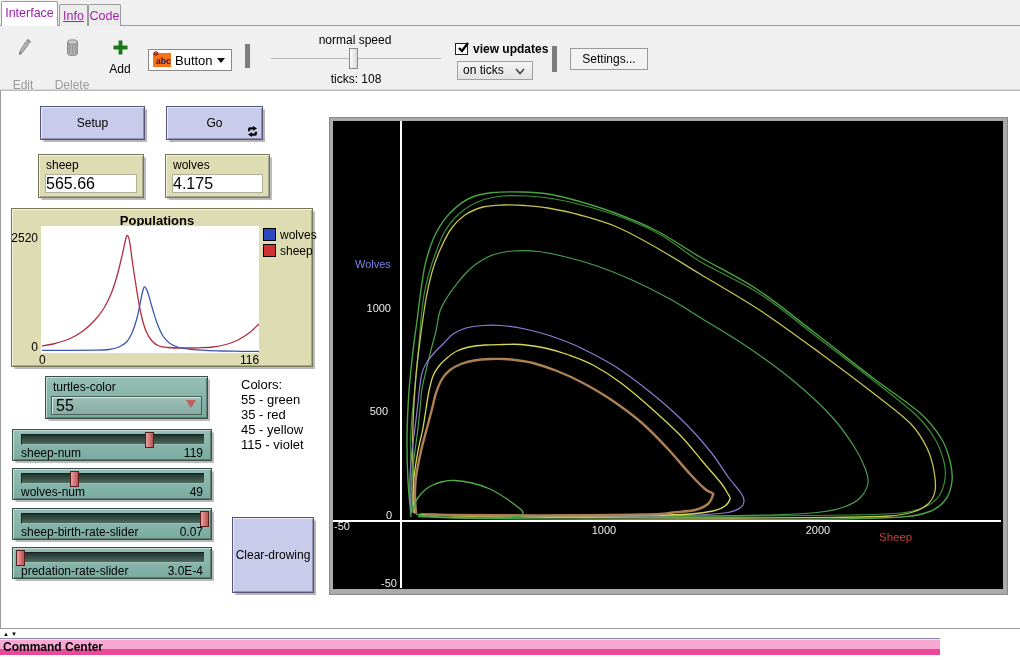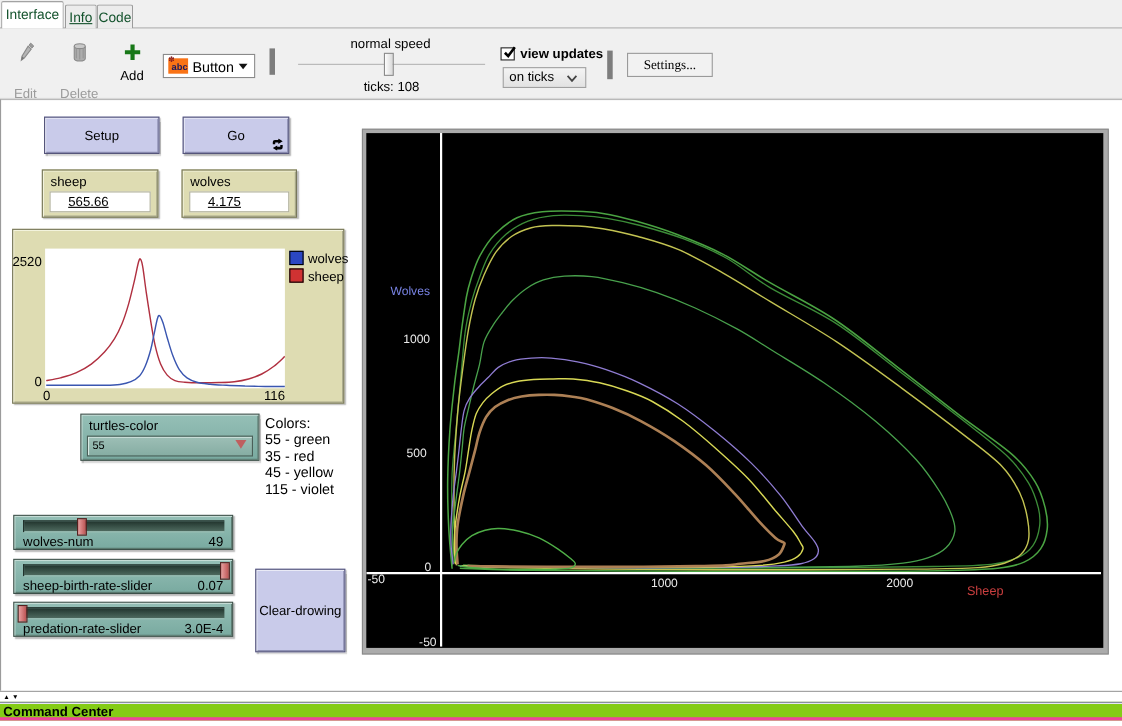--- a/index.html
+++ b/index.html
@@ -2,56 +2,56 @@
 <html><head>
 <meta charset="utf-8">
 <style>
 * { margin:0; padding:0; box-sizing:border-box; -webkit-font-smoothing:antialiased; }
 html,body { width:1020px; height:660px; background:#fff; font-family:"Liberation Sans", sans-serif; overflow:hidden; }
 #app { position:relative; width:1020px; height:660px; transform:translateZ(0); }
 .abs { position:absolute; }
 
 
 #tabstrip { left:0; top:0; width:1020px; height:26px; background:#f0f0f0; border-bottom:1px solid #9b9b9b; }
-.tab { position:absolute; top:2px; height:24px; font-size:12.5px; color:#14532d; text-align:center; line-height:23px;
+.tab { position:absolute; top:2px; height:24px; font-size:12.5px; color:#a21caf; text-align:center; line-height:23px;
   background:#ececec; border:1px solid #9b9b9b; border-bottom:none; border-radius:2px 2px 0 0; }
 .tab.active { background:#fff; height:25px; top:1px; z-index:3; }
 #tab1 { left:1px; width:57px; }
 #tab2 { left:59px; width:29px; top:4px; height:22px;text-decoration:underline;}
 #tab3 { left:88px; width:33px; top:4px; height:22px;}
 
 
 #toolbar { left:0; top:26px; width:1020px; height:64px; background:#f0f0f0; border-bottom:1px solid #d8d8d8; }
 .tool-label { position:absolute; font-size:12px; text-align:center; }
 .gray { color:#9b9b9b;margin-top:20px; }
 .vsep { position:absolute; width:5px; background:#7d7d7d; }
 #btnbox { position:absolute; left:148px; top:23px; width:84px; height:22px; background:#fff; border:1px solid #8a8a8a; }
 #btnbox .badge { position:absolute; left:4px; top:3px; width:18px; height:14px; background:#f97316; }
 #btnbox .txt { position:absolute; left:26px; top:3px; font-size:13px; }
 #btnbox .arr { position:absolute; right:6px; top:8px; width:0; height:0; border-left:4px solid transparent; border-right:4px solid transparent; border-top:5px solid #111; }
 #speedtrack { position:absolute; left:271px; top:32px; width:170px; height:1px; background:#b4b4b4; }
 #speedthumb { position:absolute; left:349px; top:22px; width:9px; height:21px; background:linear-gradient(90deg,#fdfdfd,#d8d8d8); border:1px solid #8a8a8a; }
 #chk { position:absolute; left:455px; top:17px; width:13px; height:12px; background:#fff; border:1px solid #222; }
 #chk svg { position:absolute; left:0px; top:-3px; }
 #onticks { position:absolute; left:457px; top:35px; width:76px; height:19px; background:linear-gradient(#f4f4f4,#e2e2e2); border:1px solid #a0a0a0; font-size:12px; line-height:17px; padding-left:5px; }
-#settings { position:absolute; left:570px; top:22px; width:78px; height:22px; background:#f2f2f2; border:1px solid #9a9a9a; font-size:12px; text-align:center; line-height:20px;font-family:Liberation Serif, serif; }
+#settings { position:absolute; left:570px; top:22px; width:78px; height:22px; background:#f2f2f2; border:1px solid #9a9a9a; font-size:12px; text-align:center; line-height:20px; }
 
 
 #panel { left:0; top:90px; width:1020px; height:538px; background:#fff; border-top:1px solid #b9b9b9; border-left:1px solid #9b9b9b; }
 
 
 .nlbtn { position:absolute; background:#c9cbea; border:1px solid #55557a;
   box-shadow:inset 1px 1px 0 #e9eaf6, inset -1px -1px 0 #8f91b5, 1.5px 1.5px 1px rgba(120,120,120,.55); color:#000;
   font-size:12px; display:flex; align-items:center; justify-content:center; }
 
 
 .mon { position:absolute; background:#dedcb2; border:1px solid #77775a;
   box-shadow:inset 1px 1px 0 #f3f3dd, inset -1px -1px 0 #a8a88a, 1.5px 1.5px 1px rgba(120,120,120,.5); font-size:12px; }
 .mon .lab { position:absolute; left:7px; top:3px; }
-.mon .val { position:absolute; left:6px; top:19px; right:6px; height:19px; background:#fff; border:1px solid #b0b09a; font-size:12px; line-height:17px; padding-left:16px;text-decoration:underline; }
+.mon .val { position:absolute; left:6px; top:19px; right:6px; height:19px; background:#fff; border:1px solid #b0b09a; font-size:16px; line-height:17px; padding-left:0; }
 
 
 .slid { position:absolute; left:12px; width:200px; height:32px; background:linear-gradient(#95bfb6,#79aaa0);
   border:1px solid #3c5049; box-shadow:inset 1px 1px 0 #c4dcd5, inset -1px -1px 0 #5d7d73, 1.5px 1.5px 1px rgba(120,120,120,.5); font-size:12px; }
 .slid .track { position:absolute; left:8px; top:4px; right:7px; height:11px; background:linear-gradient(#22352e,#4e6a5f); border-top:1px solid #16241f; border-left:1px solid #16241f; border-bottom:1px solid #9fc0b7;}
 .slid .hand { position:absolute; top:2px; width:9px; height:16px; background:linear-gradient(90deg,#e9a0a0,#bb5252); border:1px solid #55201f; }
 .slid .lab { position:absolute; left:8px; top:16px; }
 .slid .val { position:absolute; right:8px; top:16px; }
 
 #bigplot { left:329px; top:117px; width:679px; height:478px; background:#ababab; border:1px solid #8a8a8a; }
@@ -128,44 +128,51 @@
   <div class="mon" style="left:38px;top:154px;width:106px;height:44px;">
     <div class="lab">sheep</div>
       <div class="val">565.66</div>
   </div>
   <div class="mon" style="left:165px;top:154px;width:105px;height:44px;">
     <div class="lab">wolves</div>
       <div class="val">4.175</div>
   </div>
 
   <div class="mon" style="left:11px;top:208px;width:302px;height:159px;">
+    <div style="position:absolute;left:0;top:4px;width:290px;text-align:center;font-weight:bold;font-size:13px;">Populations</div>
     <div style="position:absolute;left:29px;top:17px;width:218px;height:127px;background:#fff;"></div>
     <div style="position:absolute;right:274px;top:22px;font-size:12px;">2520</div>
     <div style="position:absolute;right:274px;top:131px;font-size:12px;">0</div>
     <div style="position:absolute;left:27px;top:144px;font-size:12px;">0</div>
     <div style="position:absolute;left:228px;top:144px;font-size:12px;">116</div>
     <div style="position:absolute;left:251px;top:19px;width:13px;height:13px;background:#2b47c3;border:1px solid #000;"></div>
     <div style="position:absolute;left:268px;top:19px;font-size:12px;">wolves</div>
     <div style="position:absolute;left:251px;top:35px;width:13px;height:13px;background:#d03232;border:1px solid #000;"></div>
     <div style="position:absolute;left:268px;top:35px;font-size:12px;">sheep</div>
     <svg style="position:absolute;left:29px;top:17px;" width="218" height="127" viewBox="0 0 218 127">
       <path d="M 1.0 120.0 C 3.2 119.6 9.5 118.7 14.0 117.5 C 18.5 116.3 23.3 115.1 28.0 113.0 C 32.7 110.9 37.7 108.2 42.0 105.0 C 46.3 101.8 50.5 97.8 54.0 94.0 C 57.5 90.2 60.3 86.3 63.0 82.0 C 65.7 77.7 67.8 73.3 70.0 68.0 C 72.2 62.7 74.2 56.3 76.0 50.0 C 77.8 43.7 79.5 36.3 81.0 30.0 C 82.5 23.7 84.0 15.3 85.0 12.0 C 86.0 8.7 86.3 9.0 87.0 10.0 C 87.7 11.0 88.2 13.0 89.0 18.0 C 89.8 23.0 90.8 32.0 92.0 40.0 C 93.2 48.0 94.7 58.0 96.0 66.0 C 97.3 74.0 98.5 81.5 100.0 88.0 C 101.5 94.5 103.2 100.5 105.0 105.0 C 106.8 109.5 108.8 112.5 111.0 115.0 C 113.2 117.5 115.3 118.9 118.0 120.0 C 120.7 121.1 123.3 121.2 127.0 121.5 C 130.7 121.8 134.8 122.0 140.0 122.0 C 145.2 122.0 152.7 122.0 158.0 121.8 C 163.3 121.6 167.5 121.5 172.0 121.0 C 176.5 120.5 180.8 119.7 185.0 118.5 C 189.2 117.3 193.2 115.9 197.0 114.0 C 200.8 112.1 204.5 109.7 208.0 107.0 C 211.5 104.3 216.3 99.5 218.0 98.0 " fill="none" stroke="#b03040" stroke-width="1.3"></path>
       <path d="M 1.0 124.3 C 5.8 124.3 21.0 124.3 30.0 124.3 C 39.0 124.3 48.7 124.3 55.0 124.2 C 61.3 124.1 64.2 124.0 68.0 123.5 C 71.8 123.0 75.0 122.3 78.0 121.0 C 81.0 119.7 83.8 117.8 86.0 115.5 C 88.2 113.2 89.3 110.9 91.0 107.0 C 92.7 103.1 94.7 96.8 96.0 92.0 C 97.3 87.2 98.0 82.7 99.0 78.0 C 100.0 73.3 101.2 66.8 102.0 64.0 C 102.8 61.2 103.2 60.5 104.0 61.0 C 104.8 61.5 105.8 63.7 107.0 67.0 C 108.2 70.3 109.5 76.0 111.0 81.0 C 112.5 86.0 114.2 92.2 116.0 97.0 C 117.8 101.8 119.8 106.6 122.0 110.0 C 124.2 113.4 126.3 115.6 129.0 117.5 C 131.7 119.4 134.5 120.5 138.0 121.5 C 141.5 122.5 145.5 122.8 150.0 123.3 C 154.5 123.8 159.7 124.0 165.0 124.3 C 170.3 124.6 176.2 124.8 182.0 125.0 C 187.8 125.2 194.0 125.2 200.0 125.3 C 206.0 125.4 215.0 125.4 218.0 125.4 " fill="none" stroke="#3a56b0" stroke-width="1.3"></path>
     </svg>
   </div>
 
-  <div class="slid" style="left:45px;top:376px;width:163px;height:43px;margin-left:28px;">
+  <div class="slid" style="left:45px;top:376px;width:163px;height:43px;">
     <div style="position:absolute;left:7px;top:3px;">turtles-color</div>
-    <div style="position:absolute;left:5px;top:19px;right:5px;height:19px;background:linear-gradient(#9dbfb6,#86ada3);border:1px solid #4a5f58;box-shadow:inset 1px 1px 0 #d6e8e2;font-size:10px;line-height:17px;padding-left:4px;">55
+    <div style="position:absolute;left:5px;top:19px;right:5px;height:19px;background:linear-gradient(#9dbfb6,#86ada3);border:1px solid #4a5f58;box-shadow:inset 1px 1px 0 #d6e8e2;font-size:16px;line-height:17px;padding-left:4px;">55
       <span style="position:absolute;right:5px;top:3px;width:0;height:0;border-left:5px solid transparent;border-right:5px solid transparent;border-top:8px solid #bf5f5f;"></span>
     </div>
   </div>
 
   <div class="abs" style="left:241px;top:377px;font-size:13px;line-height:15px;">Colors:<br>55 - green<br>35 - red<br>45 - yellow<br>115 - violet</div>
 
+  <div class="slid" style="top:429px;">
+    <div class="track"></div>
+      <div class="hand" style="left:132px;"></div>
+    <div class="lab">sheep-num</div>
+      <div class="val">119</div>
+  </div>
   <div class="slid" style="top:468px;">
     <div class="track"></div>
       <div class="hand" style="left:57px;"></div>
     <div class="lab">wolves-num</div>
       <div class="val">49</div>
   </div>
   <div class="slid" style="top:508px;">
     <div class="track"></div>
       <div class="hand" style="left:187px;"></div>
     <div class="lab">sheep-birth-rate-slider</div>
@@ -209,16 +216,16 @@
       <text x="48" y="466" fill="#eee" font-size="11">-50</text>
       <text x="271" y="413" fill="#eee" font-size="11" text-anchor="middle">1000</text>
       <text x="485" y="413" fill="#eee" font-size="11" text-anchor="middle">2000</text>
       <text x="546" y="420" fill="#cc4040" font-size="11.5">Sheep</text>
     </g>
       </svg>
   </div>
 
   <div class="abs" style="left:0;top:628px;width:1020px;height:1px;background:#9b9b9b;"></div>
   <div class="abs" style="left:3px;top:631px;font-size:6px;color:#000;letter-spacing:2px;">▲▼</div>
-  <div class="abs" style="left:0;top:638px;width:1020px;height:17px;background:#84cc16;border-top:1px solid #8a8aac;border-bottom:3px solid #ec4899;box-shadow:inset 0 1px 0 #e6e7f5;">
+  <div class="abs" style="left:0;top:638px;width:940px;height:17px;background:#f9a8d4;border-top:1px solid #8a8aac;border-bottom:6px solid #ec4899;box-shadow:inset 0 1px 0 #e6e7f5;">
     <div style="position:absolute;left:3px;top:1px;font-size:12px;font-weight:bold;">Command Center</div>
   </div>
 </div>
 
 </body></html>

